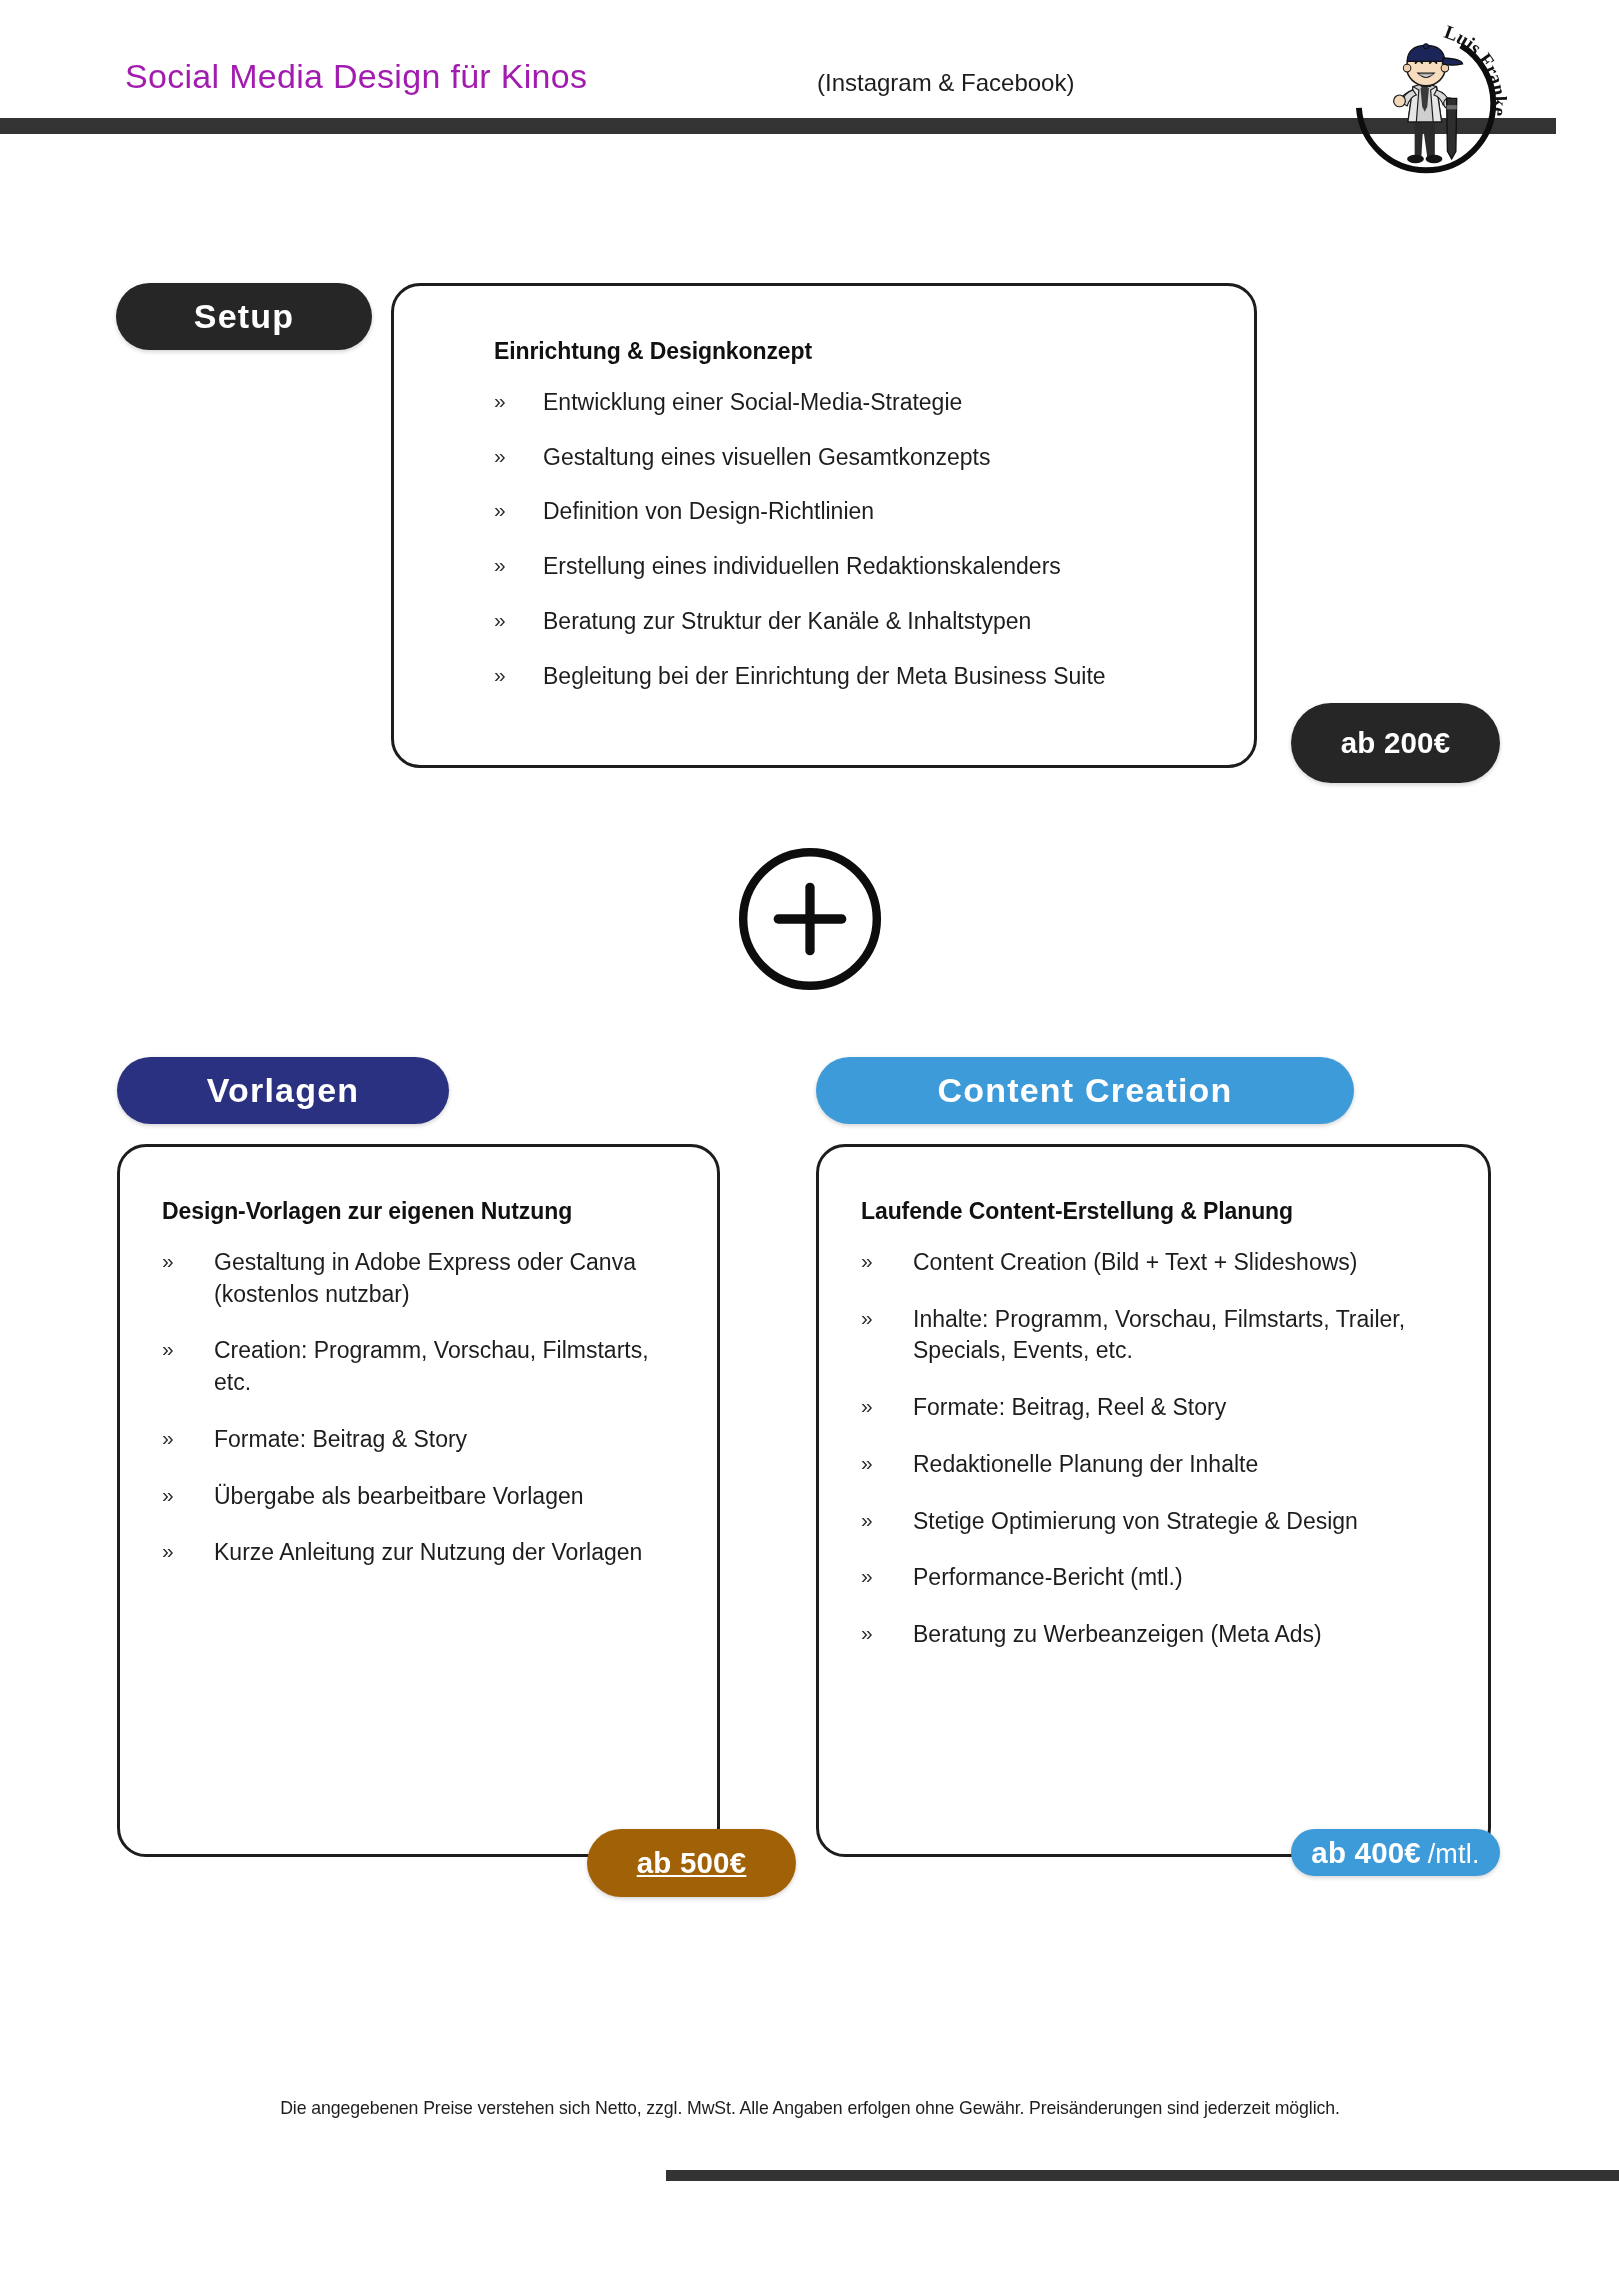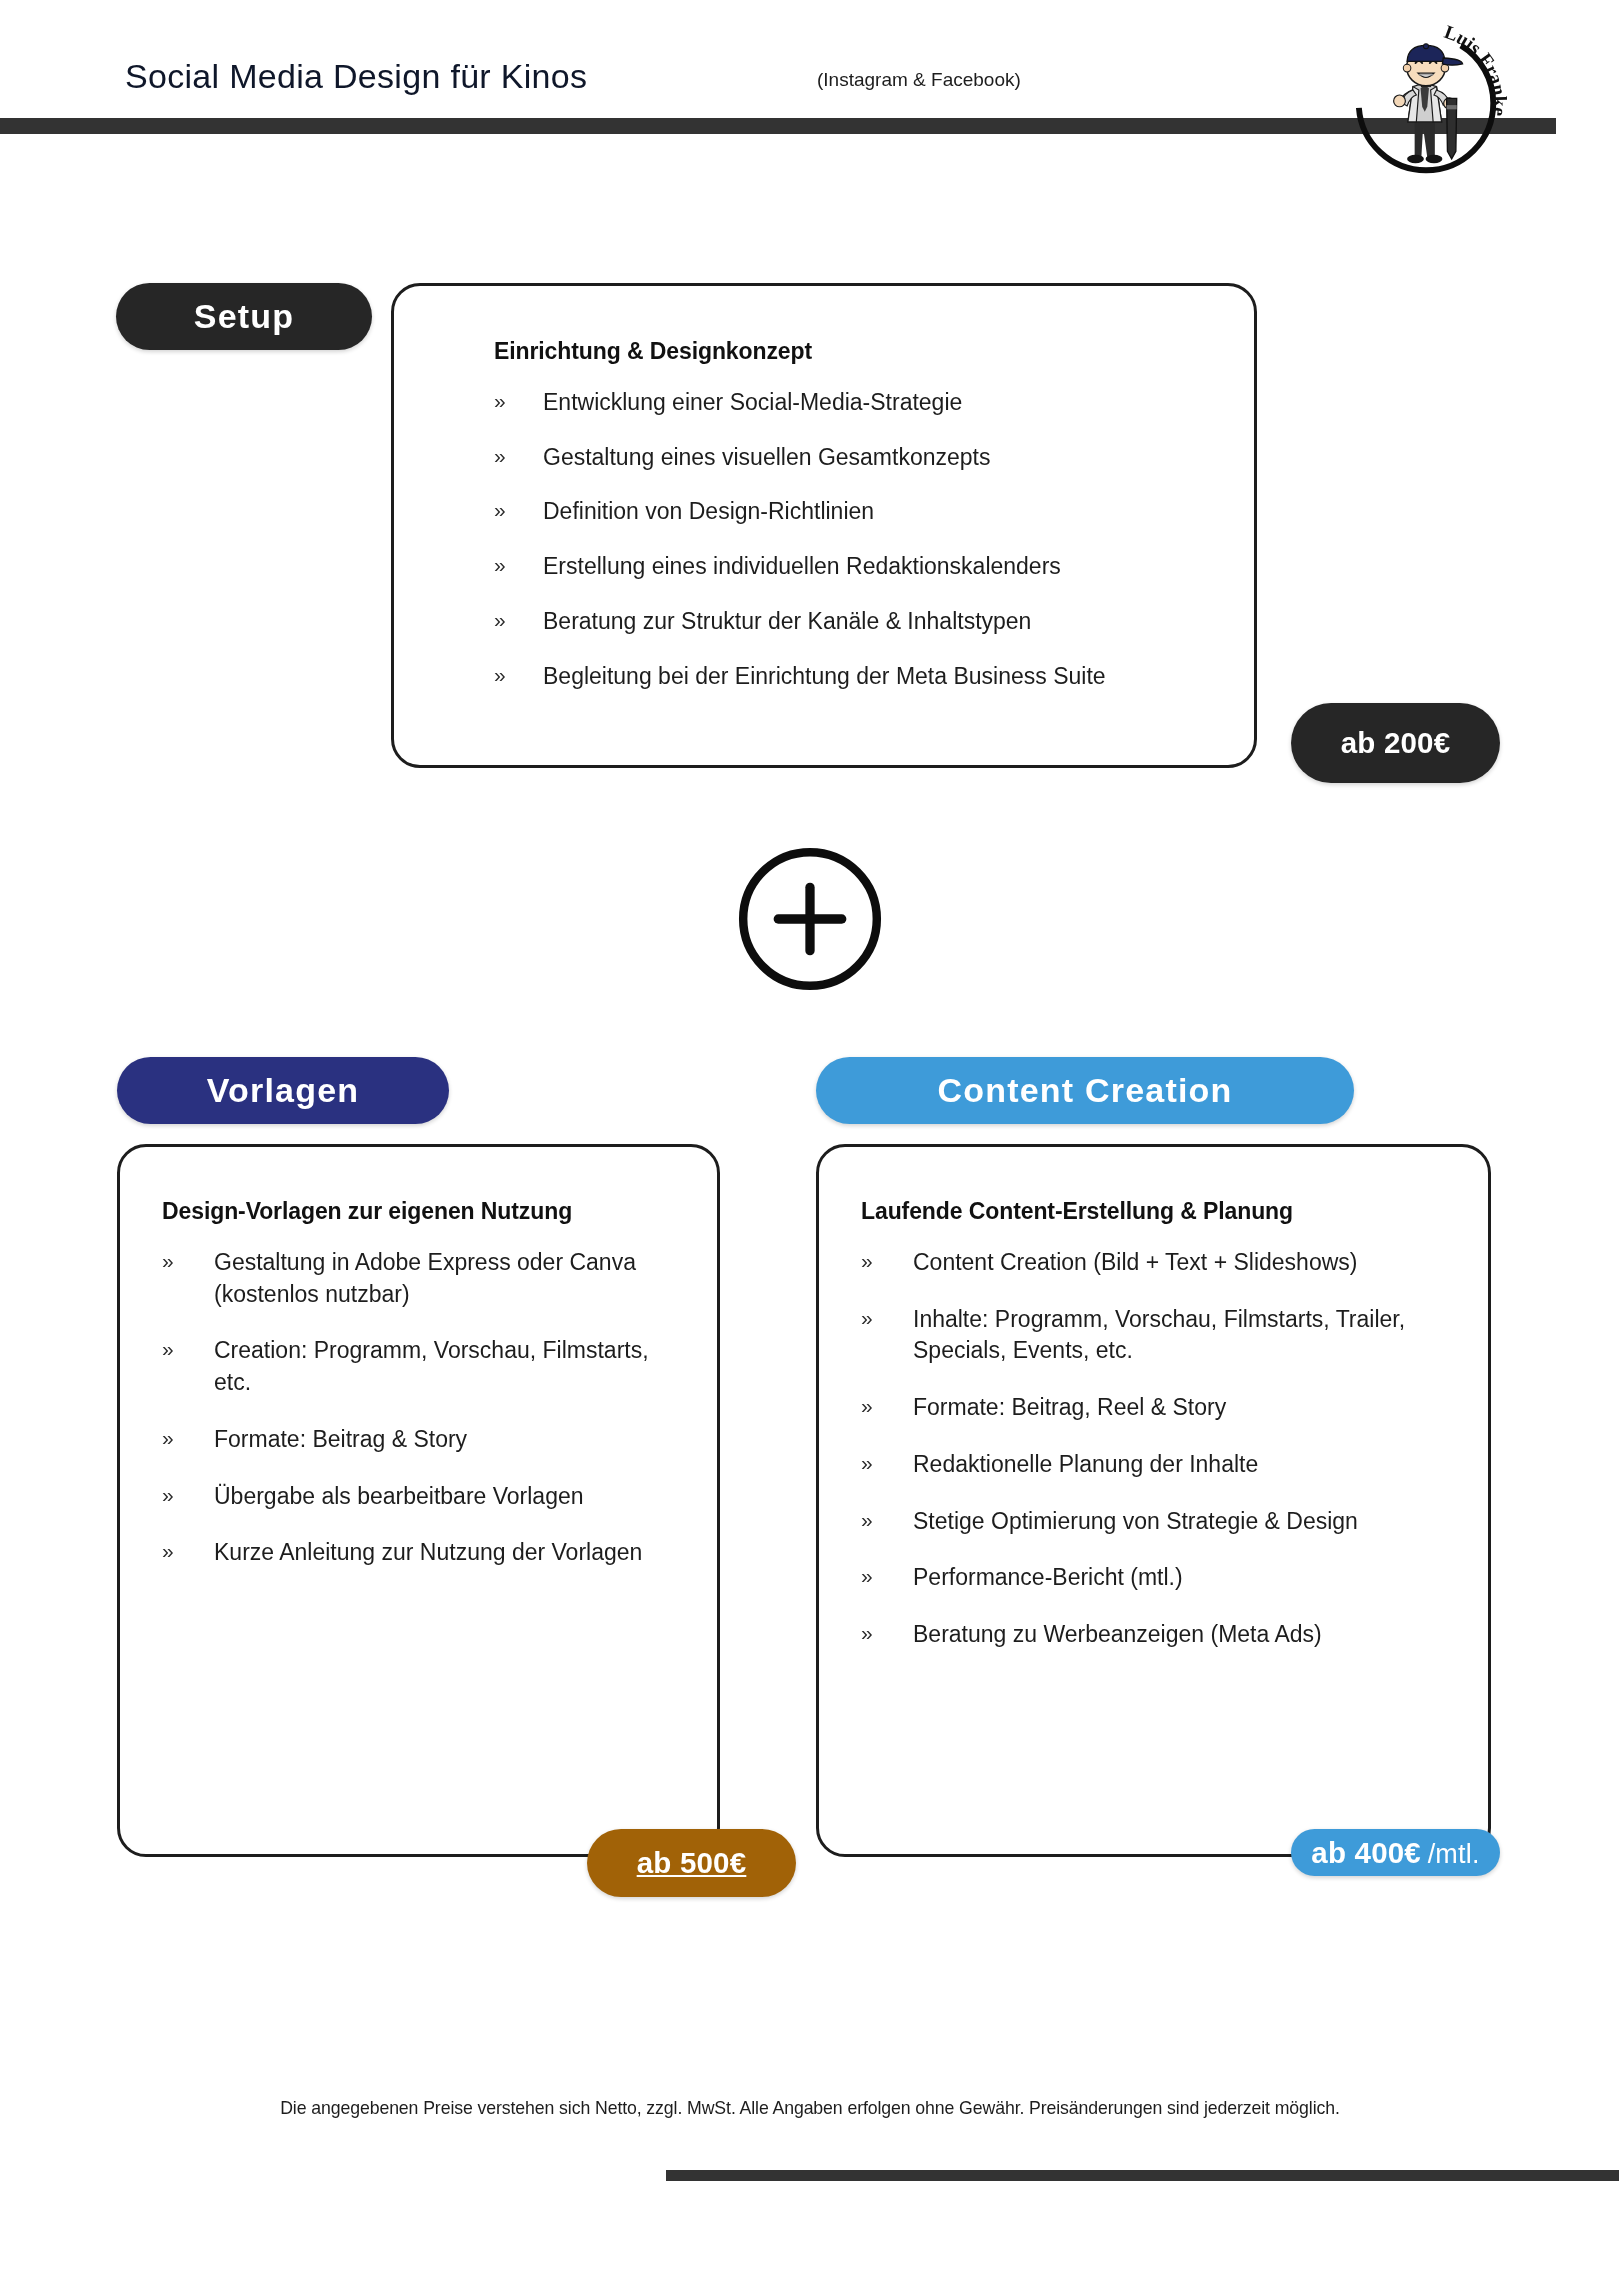--- a/index.html
+++ b/index.html
@@ -30,28 +30,28 @@
     width: 1620px;
     height: 160px;
   }
   .header-title {
     position: absolute;
     left: 125px;
     top: 57px;
     font-size: 34px;
     font-weight: 400;
     letter-spacing: 0.3px;
-    color: #0f172a;
+    color: #a21caf;
     white-space: nowrap;
   }
   .header-subtitle {
     position: absolute;
     left: 817px;
     top: 69px;
-    font-size: 19px;
+    font-size: 24px;
     font-weight: 400;
     color: #1d1d1d;
     white-space: nowrap;
   }
   .header-rule {
     position: absolute;
     left: 0;
     top: 118px;
     width: 1556px;
     height: 16px;

